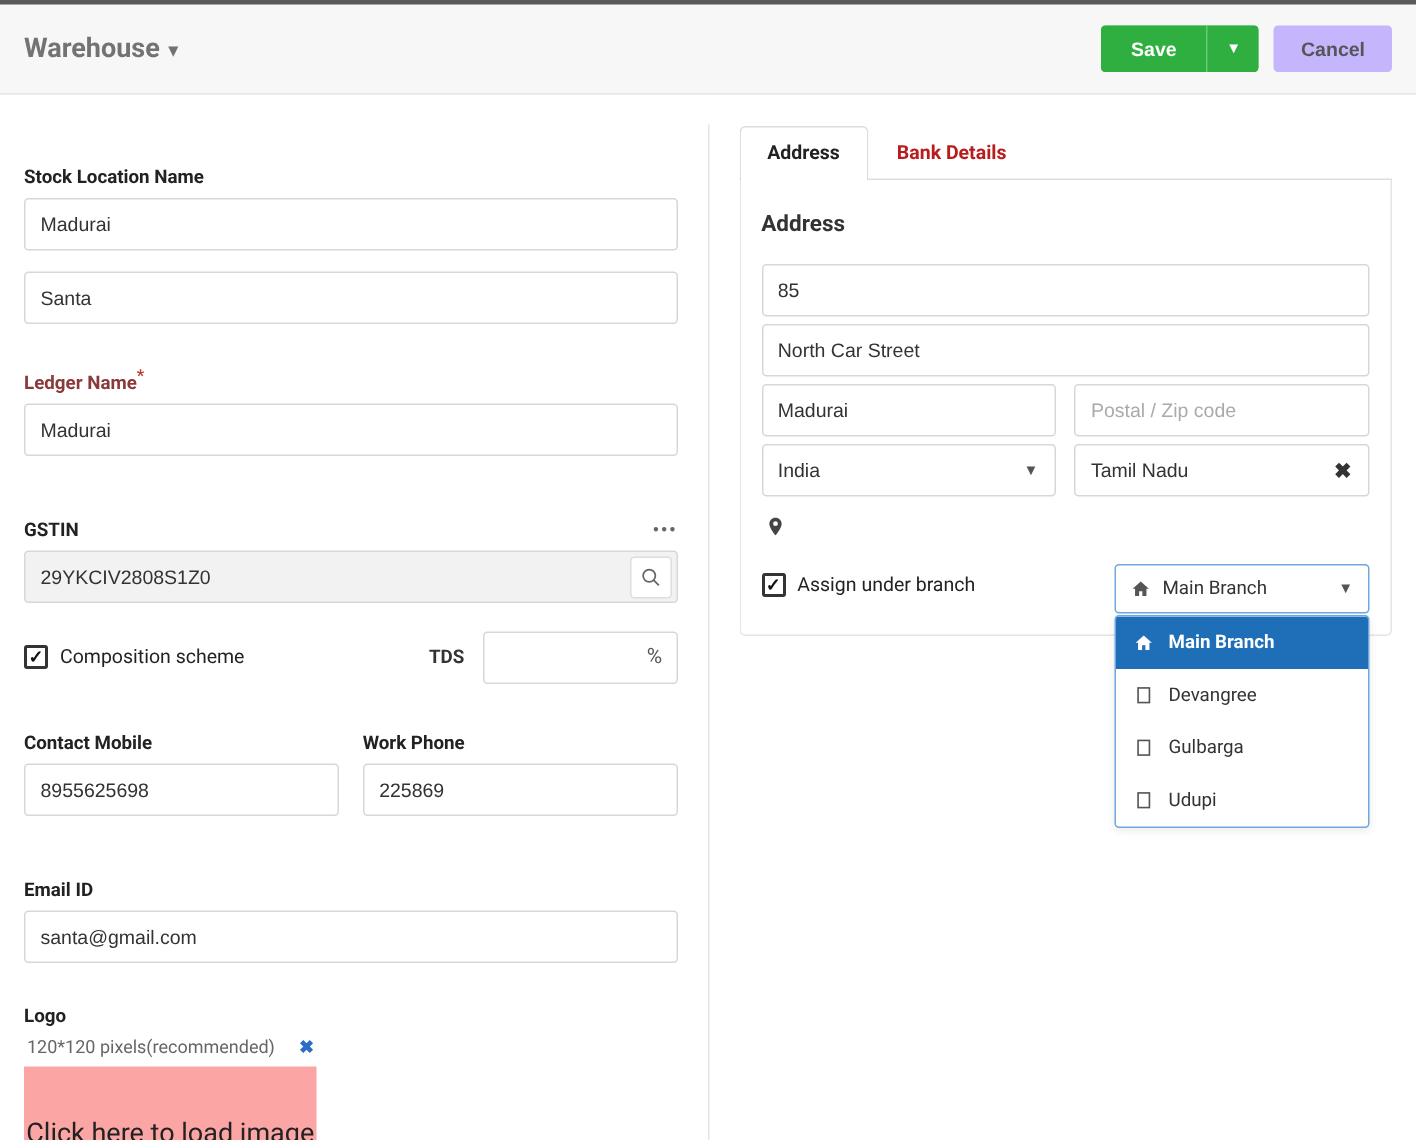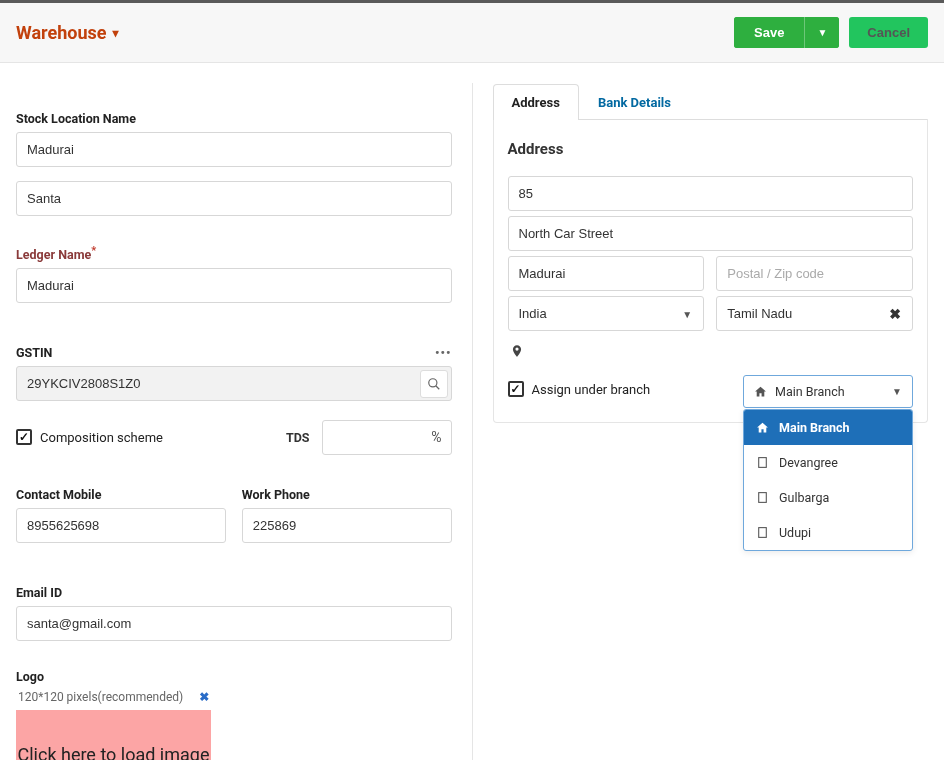--- a/index.html
+++ b/index.html
@@ -15,21 +15,21 @@
     background: #f7f7f7;
     border-bottom: 1px solid #e5e5e5;
     padding: 14px 16px;
     display: flex;
     align-items: center;
     justify-content: space-between;
   }
   .page-title {
     font-size: 18px;
     font-weight: 700;
-    color: #c2410c;
+    color: #737373;
     display: flex;
     align-items: center;
     gap: 4px;
     cursor: pointer;
   }
   .page-title .caret {
     font-size: 12px;
     margin-left: 2px;
   }
   .top-actions { display: flex; gap: 10px; }
@@ -59,21 +59,21 @@
   .btn-save-caret {
     background: #2eaf3f;
     color: #fff;
     border: none;
     border-left: 1px solid rgba(255,255,255,0.3);
     padding: 8px 12px;
     cursor: pointer;
     font-size: 10px;
   }
   .btn-cancel {
-    background: #22c55e;
+    background: #c4b5fd;
     color: #555;
   }
   .main {
     display: flex;
     padding: 20px 16px 10px 16px;
     gap: 20px;
   }
   .left-col { flex: 1; }
   .right-col { flex: 1; border-left: 1px solid #e5e5e5; padding-left: 20px; }
   .form-group { margin-bottom: 14px; }
@@ -168,21 +168,21 @@
   
   .tabs {
     display: flex;
     border-bottom: 1px solid #ddd;
     margin-bottom: 14px;
   }
   .tab {
     padding: 10px 18px;
     font-size: 13px;
     font-weight: 700;
-    color: #0369a1;
+    color: #b91c1c;
     cursor: pointer;
     border: 1px solid transparent;
     border-bottom: none;
     border-top-left-radius: 4px;
     border-top-right-radius: 4px;
     position: relative;
     top: 1px;
     background: transparent;
   }
   .tab.active {

